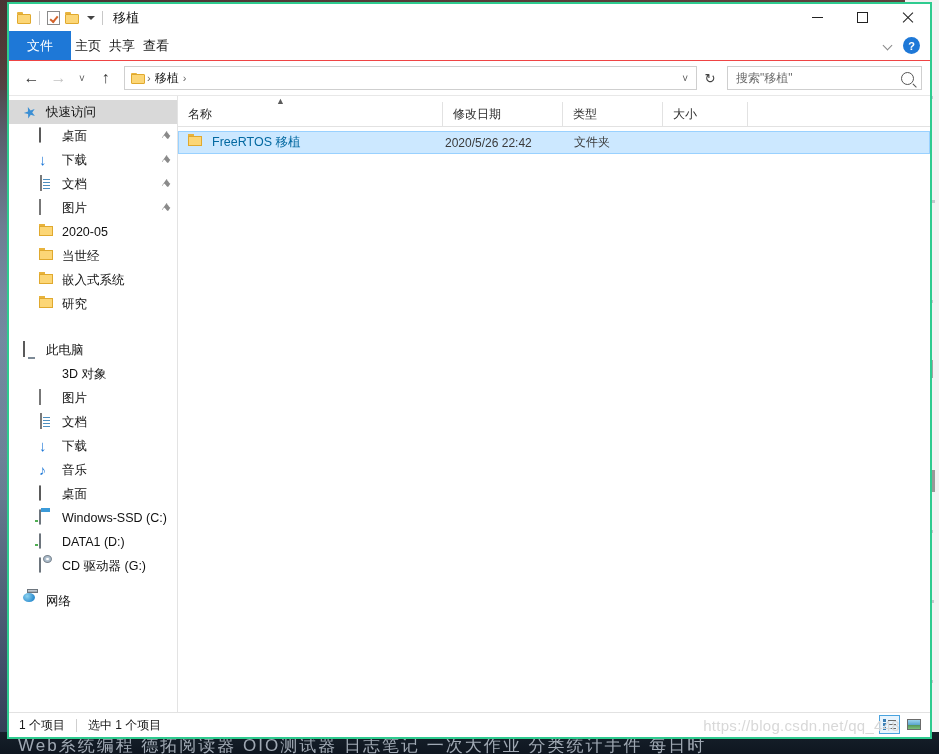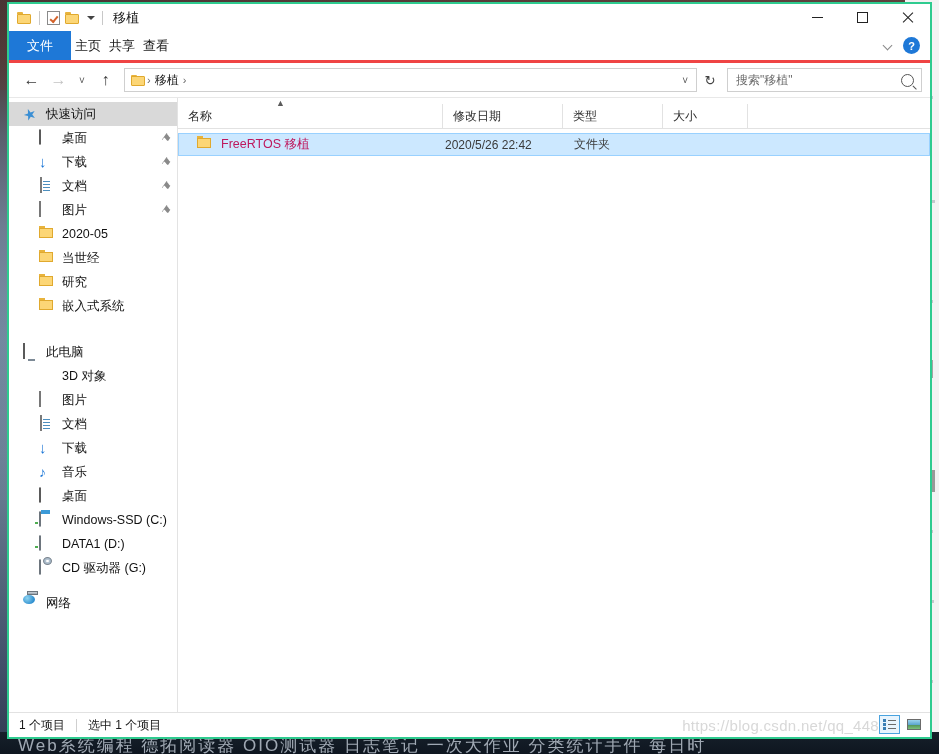--- a/index.html
+++ b/index.html
@@ -192,21 +192,21 @@
     width: 14px; height: 1px;
     background: #222;
   }
   .wb-close::before { transform: rotate(45deg); }
   .wb-close::after  { transform: rotate(-45deg); }
 
   
   #ribbon-tabs {
     height: 29px;
     background: #ffffff;
-    border-bottom: 3px solid #ef4444;
+    border-bottom: 1px solid #ef4444;
     display: flex;
     align-items: stretch;
     position: relative;
     flex: none;
   }
   .rtab {
     display: flex;
     align-items: center;
     padding: 0 4px;
     font-size: 13px;
@@ -643,24 +643,24 @@
     box-sizing: border-box;
   }
   .file-row.selected {
     background: #cce8ff;
     border: 1px solid #99d1ff;
   }
   .fr-name {
     width: 265px;
     display: flex;
     align-items: flex-start;
-    padding-left: 18px;
+    padding-left: 9px;
     box-sizing: border-box;
     font-size: 12.5px;
-    color: #be185d;
+    color: #0369a1;
   }
   .fr-date {
     width: 120px;
     font-size: 12px;
     color: #3a3a3a;
     padding-left: 1px;
     box-sizing: border-box;
   }
   .fr-type {
     width: 100px;
@@ -739,21 +739,21 @@
   .vb-thumbs {
     width: 14px; height: 11px;
     background: linear-gradient(180deg,#9bd3ee 0%,#5fa8d0 50%,#4e8f57 51%,#7cc07a 100%);
     border: 1px solid #6b6b6b;
     box-sizing: border-box;
   }
 
   
   #watermark {
     position: absolute;
-    right: 51px;
+    right: 30px;
     bottom: 3px;
     font-size: 15px;
     color: #d8d8d8;
     white-space: nowrap;
     pointer-events: none;
     letter-spacing: .3px;
   }
 </style>
 </head>
 <body>
@@ -884,26 +884,26 @@
         <span>2020-05</span>
       </div>
 
       <div class="nav-item child">
         <span class="nav-ico"><span class="ico-folder"></span></span>
         <span>当世经</span>
       </div>
 
       <div class="nav-item child">
         <span class="nav-ico"><span class="ico-folder"></span></span>
+        <span>嵌入式系统</span>
+      </div>
+
+      <div class="nav-item child">
+        <span class="nav-ico"><span class="ico-folder"></span></span>
         <span>研究</span>
-      </div>
-
-      <div class="nav-item child">
-        <span class="nav-ico"><span class="ico-folder"></span></span>
-        <span>嵌入式系统</span>
       </div>
 
       <div class="nav-gap"></div>
 
 
       <div class="nav-gap"></div>
 
       <div class="nav-item root">
         <span class="nav-ico"><span class="ico-pc"></span></span>
         <span>此电脑</span>

